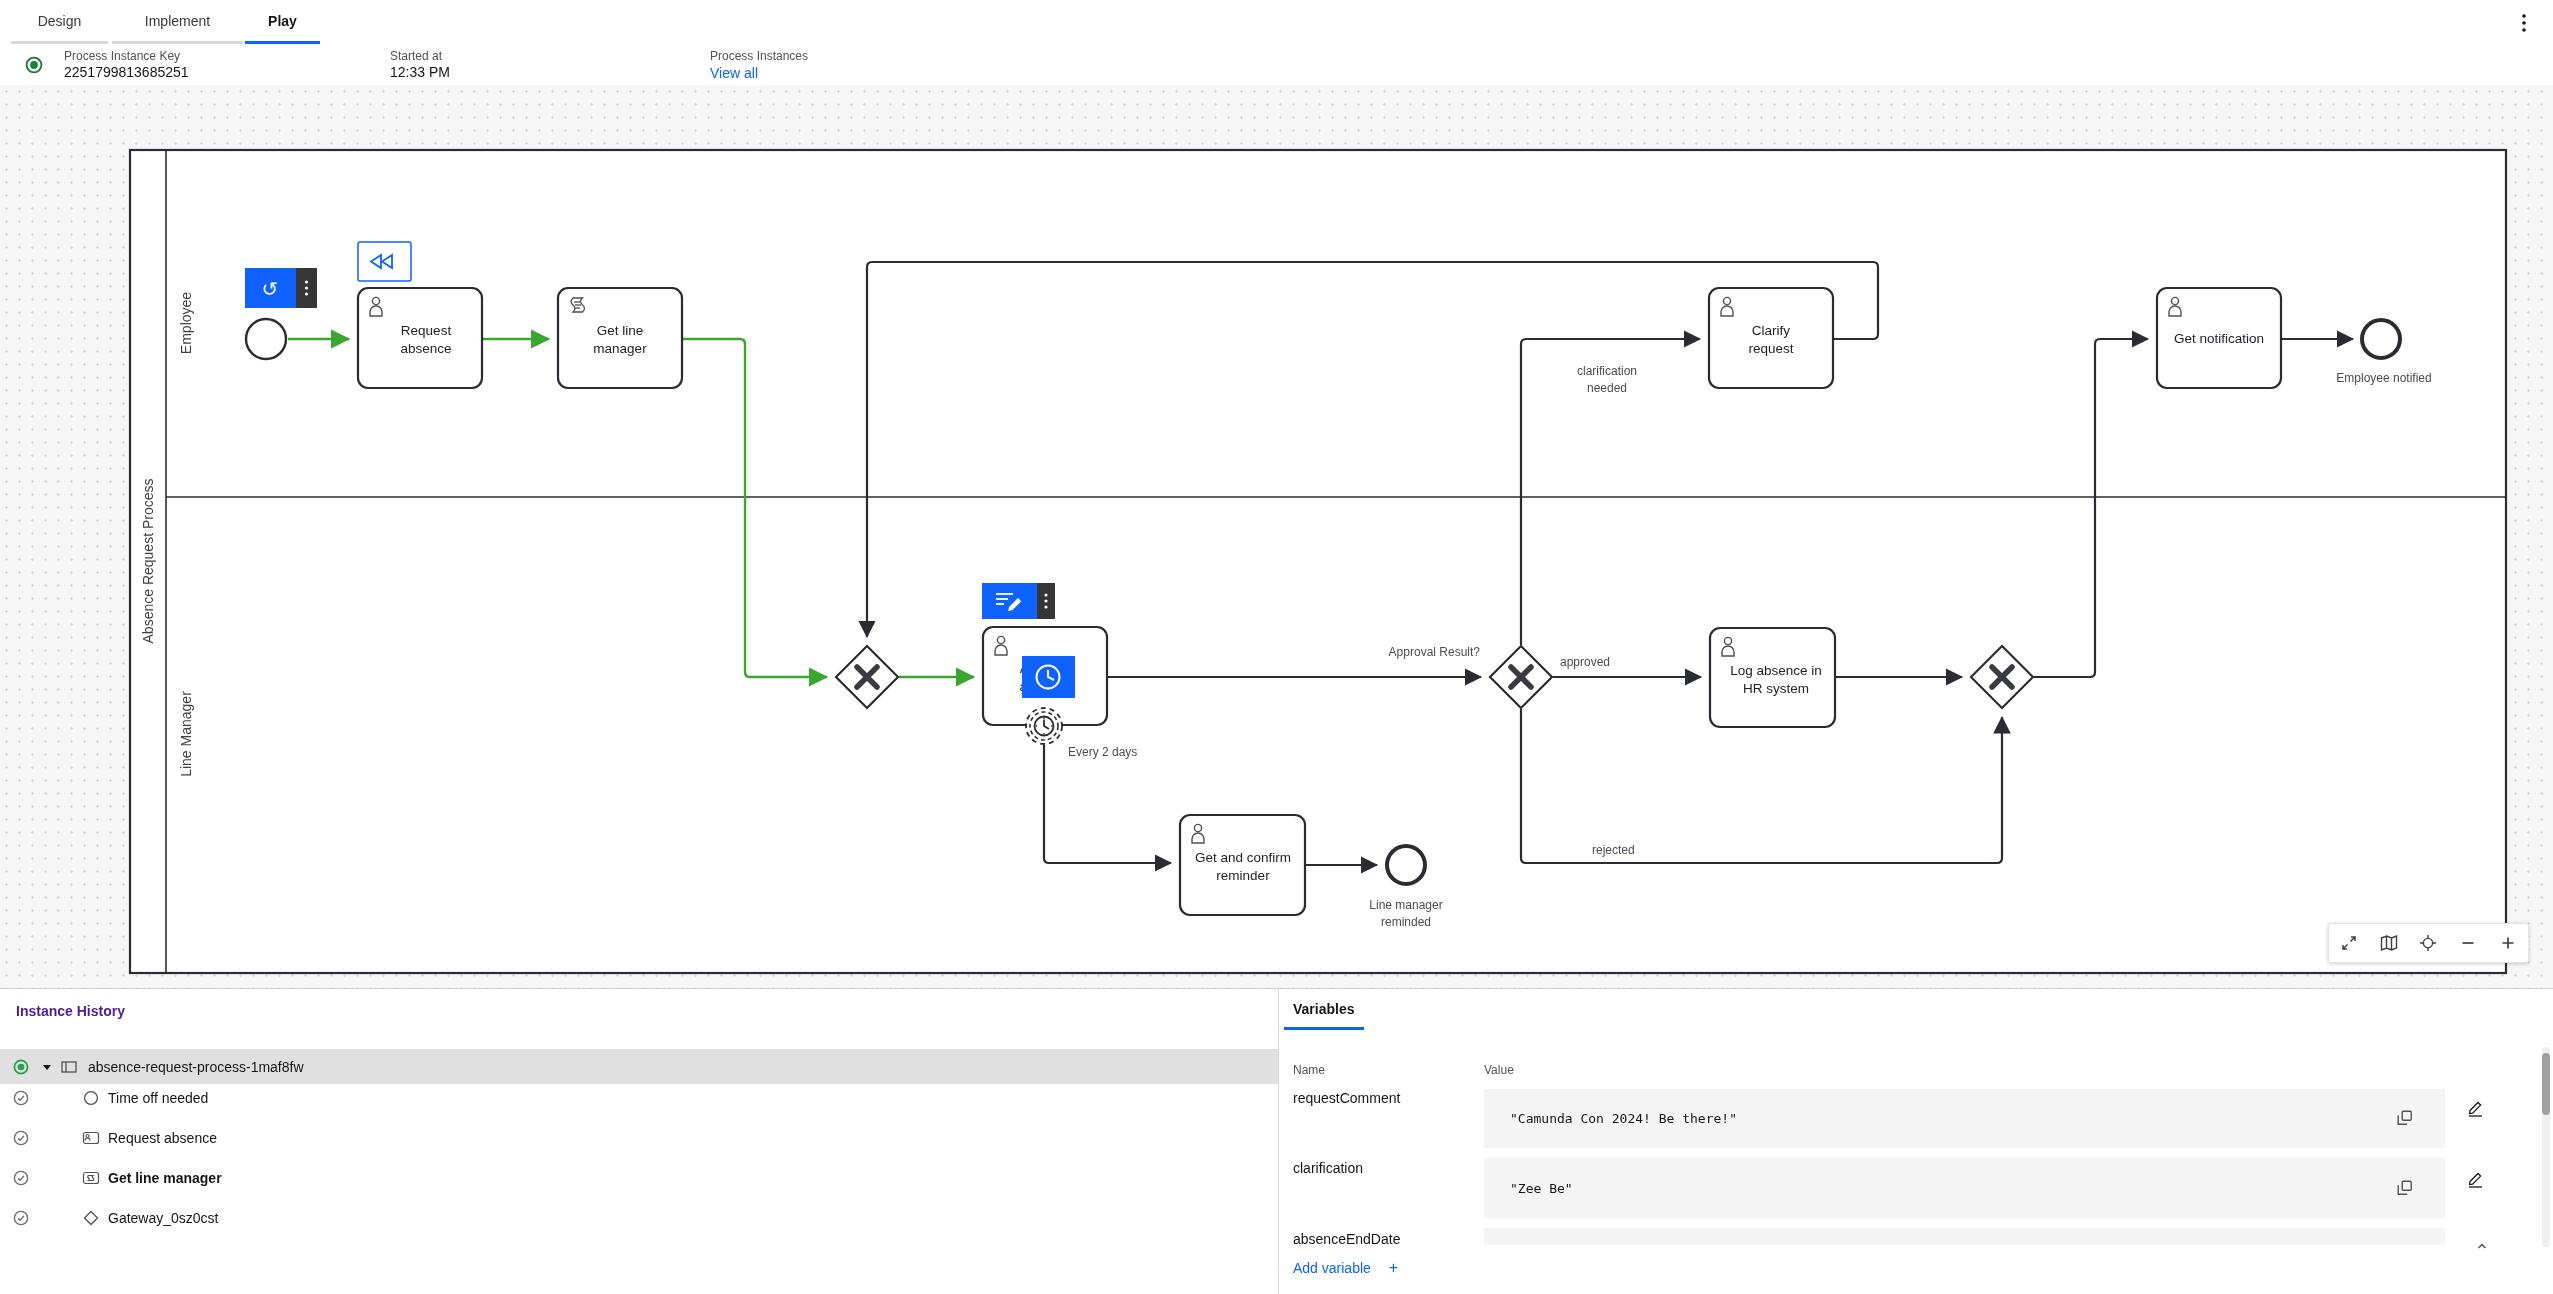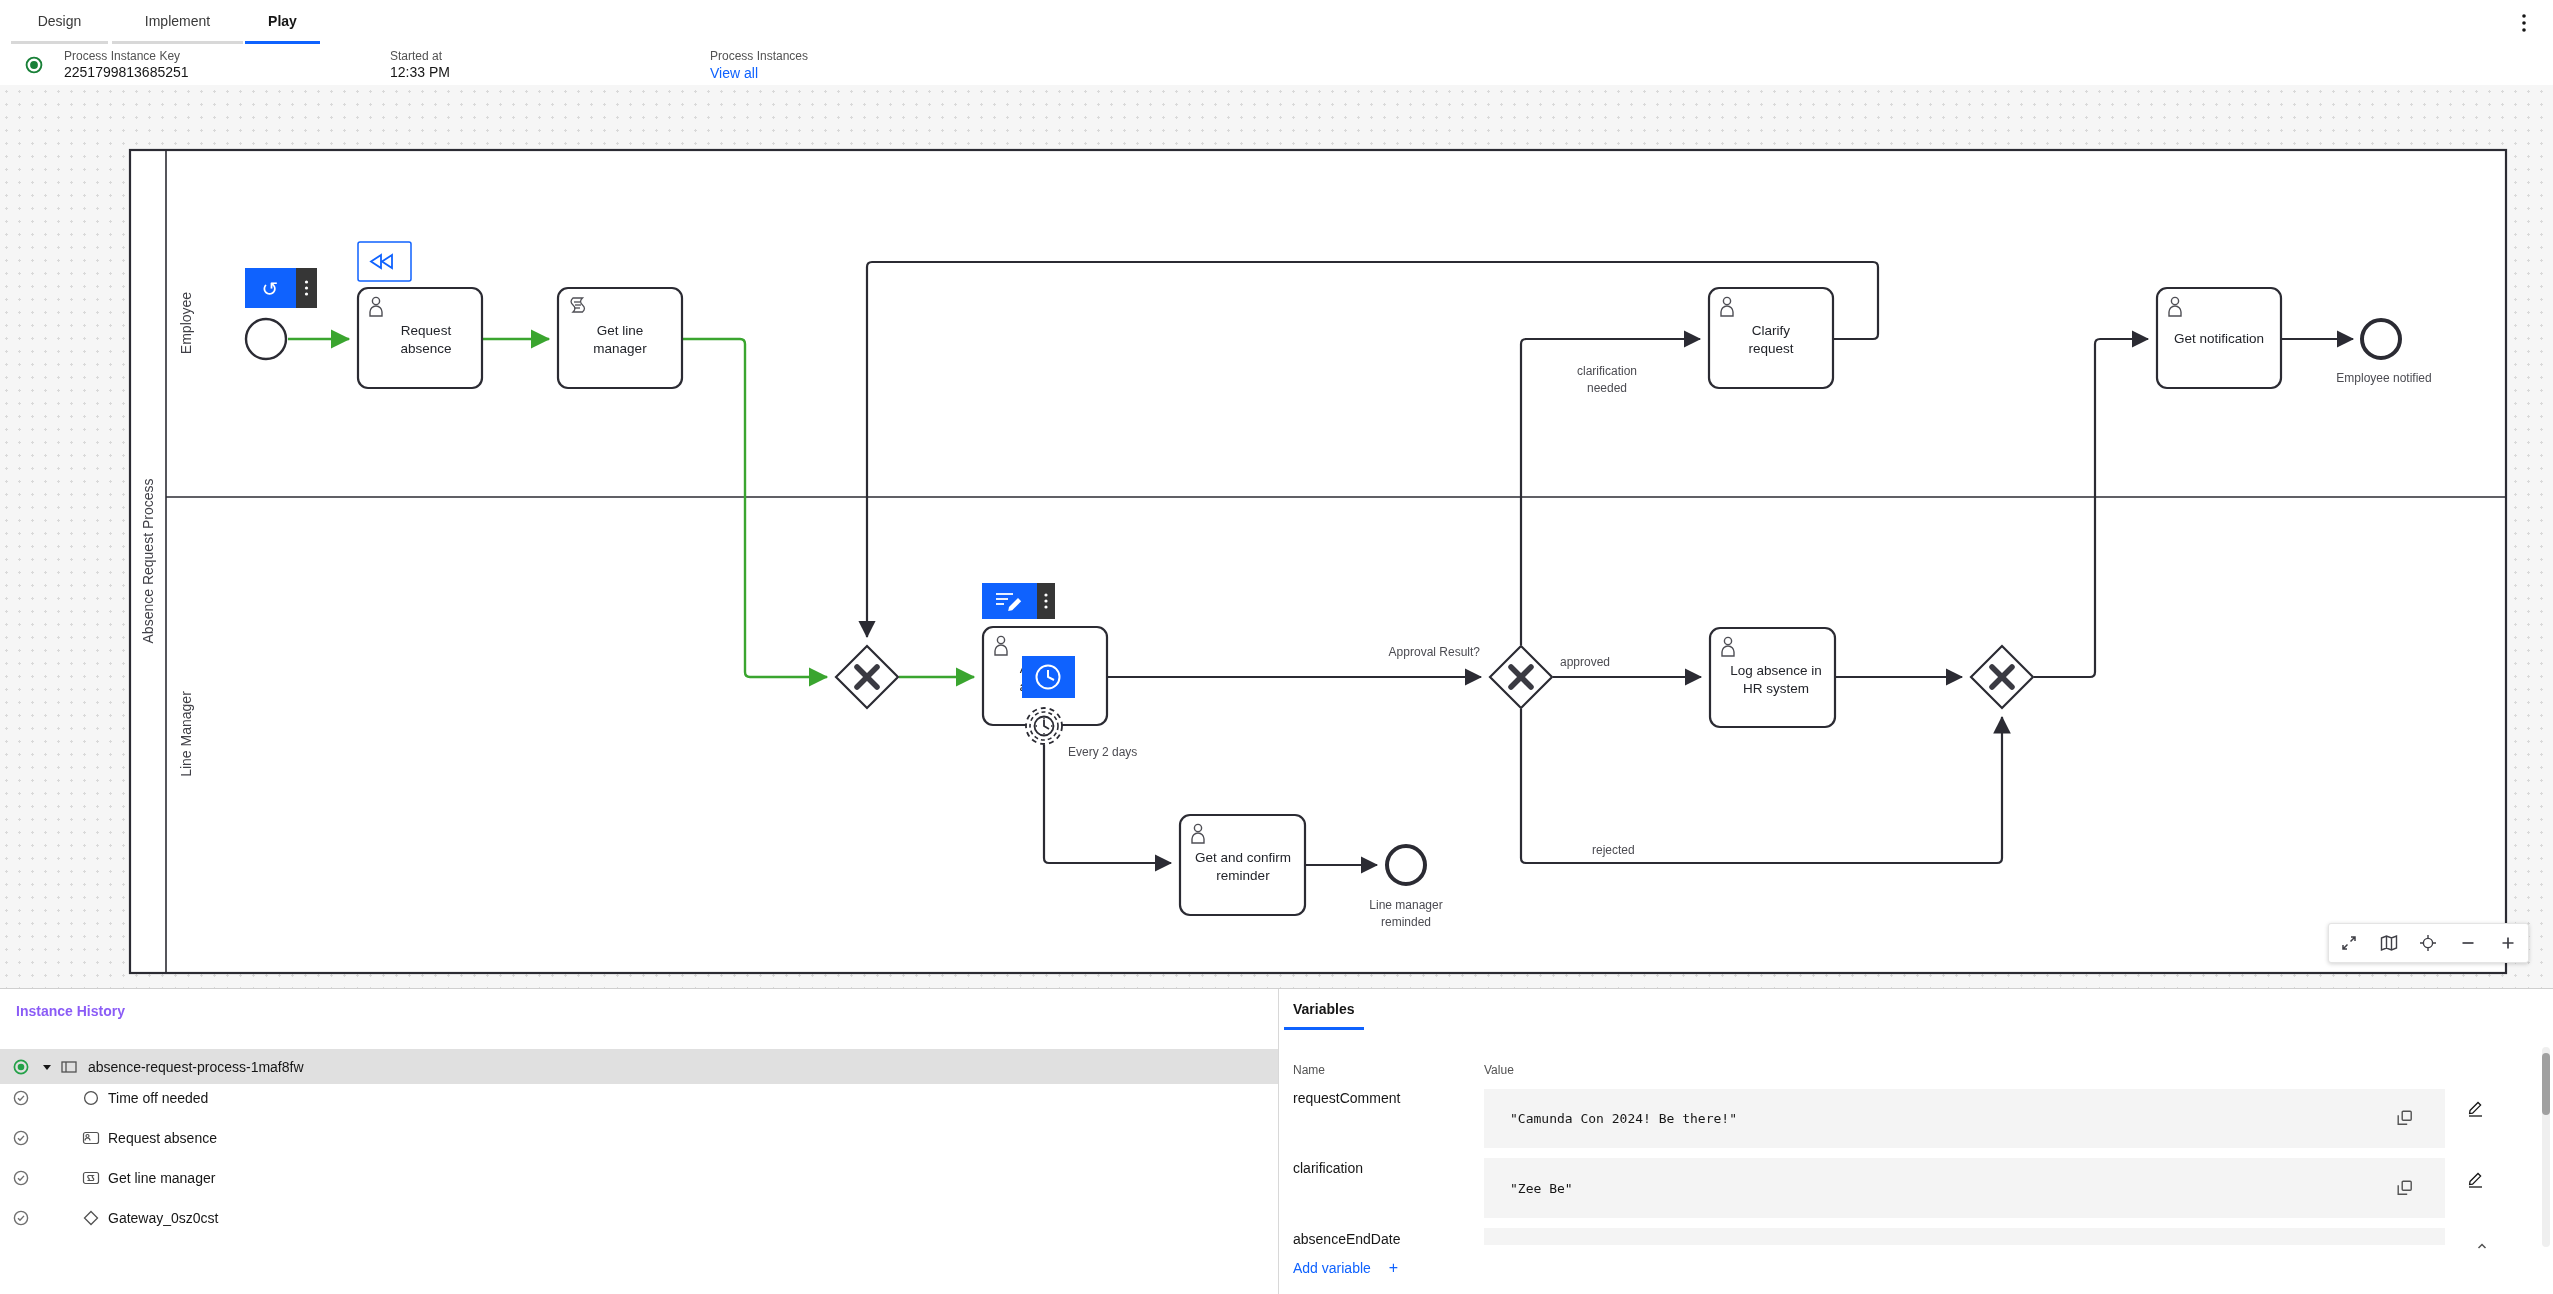--- a/index.html
+++ b/index.html
@@ -23,21 +23,21 @@
   svg text{font-family:"Liberation Sans",sans-serif;}
   .task-label{font-size:13.5px;fill:#22242a;}
   .edge-label{font-size:12px;fill:#4c4c52;}
   .lane-label{font-size:14px;fill:#3f3f46;}
   .diagram-toolbar{left:2328px;top:923px;width:199px;height:38px;background:#fff;border:1px solid #e4e4e4;
        border-radius:3px;box-shadow:0 1px 4px rgba(0,0,0,.18);display:flex;align-items:center;justify-content:space-around;}
   .dt-btn{width:34px;height:34px;display:flex;align-items:center;justify-content:center;cursor:pointer;}
   
   .bottom{left:0;top:988px;width:2553px;height:306px;background:#fff;border-top:1px solid #cfcfcf;box-sizing:border-box;}
   .history-panel{position:absolute;left:0;top:0;width:1278px;height:306px;overflow:hidden;}
-  .panel-title{font-size:14px;font-weight:bold;color:#8b5cf6;padding:14px 0 0 16px;}
+  .panel-title{font-size:14px;font-weight:bold;color:#4c1d95;padding:14px 0 0 16px;}
   .hrow{position:absolute;left:0;width:1278px;height:40px;display:flex;align-items:center;font-size:14px;color:#161616;cursor:pointer;}
   .hrow.selected{height:35px;background:#e0e0e0;}
   .hicon{position:absolute;display:flex;align-items:center;justify-content:center;}
   .variables-panel{position:absolute;left:1278px;top:0;width:1316px;height:306px;border-left:1px solid #d8d8d8;box-sizing:border-box;}
   .var-tab{position:absolute;left:5px;top:12px;padding:0 9px 10px 9px;font-size:14px;font-weight:bold;color:#161616;
            border-bottom:3px solid #0f62fe;cursor:pointer;}
   .col-header{position:absolute;font-size:12px;color:#525252;}
   .var-name{position:absolute;font-size:14px;color:#161616;}
   .var-field{position:absolute;background:#f4f4f4;display:flex;align-items:center;}
   .var-value{font-family:"DejaVu Sans Mono",monospace;font-size:13px;color:#161616;margin-left:26px;white-space:pre;}
@@ -400,21 +400,21 @@
               <circle cx="9" cy="9" r="6.6" stroke="#6f6f6f" stroke-width="1.4"></circle>
               <path d="M6,9.3 l2,2 l4,-4.4" stroke="#6f6f6f" stroke-width="1.4"></path>
             </svg>
         </span>
         <span class="hicon" style="left:82px;">
           <svg width="18" height="18" viewBox="0 0 18 18" fill="none" stroke="#525252" stroke-width="1.2">
               <rect x="1.5" y="3.5" width="15" height="11" rx="2"></rect>
               <path d="M5,6.5 c-1,0.8 -1,1.7 0,2.5 c1,0.8 1,1.7 0,2.5 h4.5 c1,-0.8 1,-1.7 0,-2.5 c-1,-0.8 -1,-1.7 0,-2.5 z" transform="translate(1.5,0)"></path>
             </svg>
         </span>
-        <span style="margin-left:108px;">Get line manager</span>
+        <span style="margin-left:108px;font-weight:bold;">Get line manager</span>
       </div>
 
       <div class="hrow" style="top:209px;">
         <span class="hicon" style="left:12px;">
           <svg width="18" height="18" viewBox="0 0 18 18" fill="none">
               <circle cx="9" cy="9" r="6.6" stroke="#6f6f6f" stroke-width="1.4"></circle>
               <path d="M6,9.3 l2,2 l4,-4.4" stroke="#6f6f6f" stroke-width="1.4"></path>
             </svg>
         </span>
         <span class="hicon" style="left:82px;">

